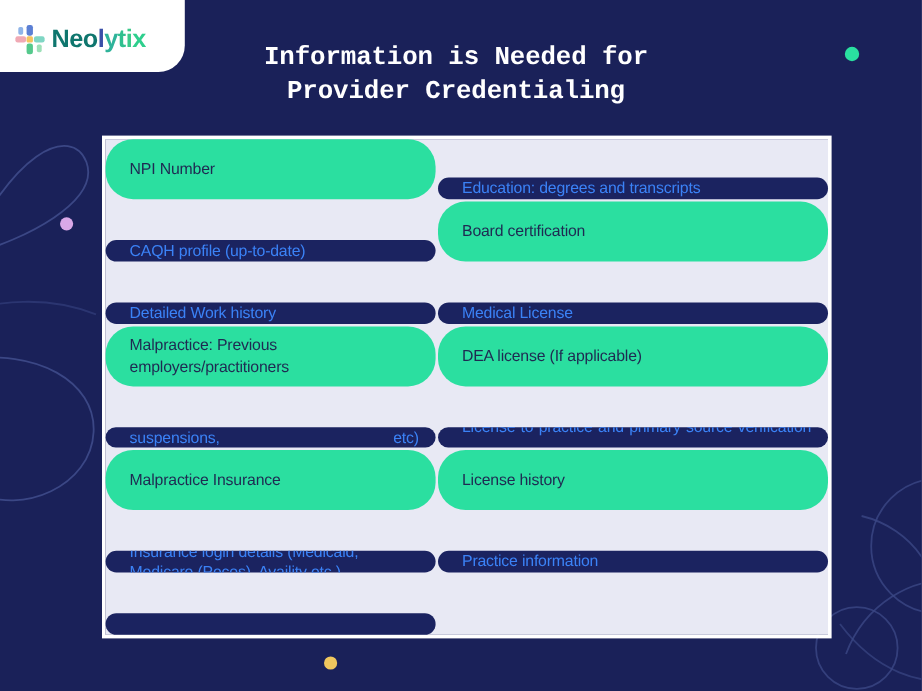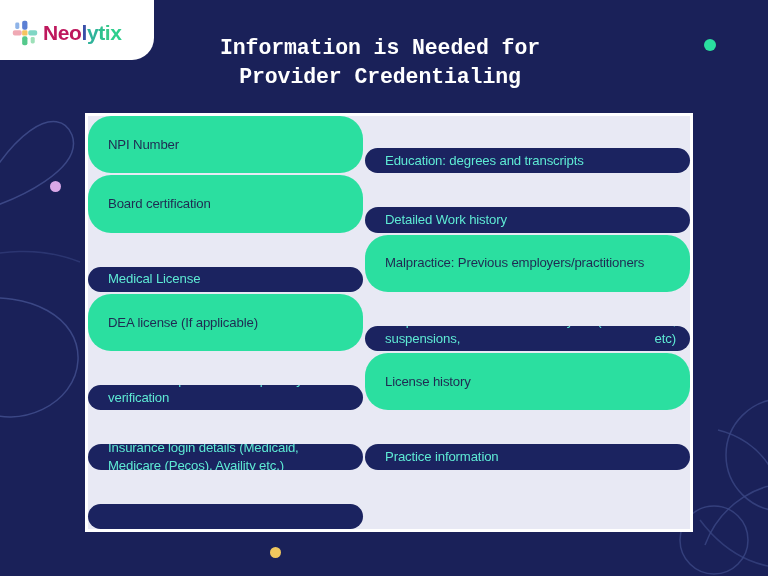--- a/index.html
+++ b/index.html
@@ -43,21 +43,21 @@
     z-index: 5;
   }
   .logo-inner { display: flex; align-items: center; gap: 5px; }
   .logo-mark { width: 26px; height: 26px; flex: none; }
   .logo-word {
     font-size: 21px;
     font-weight: bold;
     letter-spacing: -0.4px;
     white-space: nowrap;
   }
-  .logo-word .l-neo { color: #be185d; }
+  .logo-word .l-neo { color: #0f766e; }
   .logo-word .l-l   { color: #3a4fa8; }
   .logo-word .l-y   { color: #2fb39a; }
   .logo-word .l-t   { color: #2fc08f; }
   .logo-word .l-i   { color: #39c98a; }
   .logo-word .l-x   { color: #2ecf8d; }
 
   
   .title {
     position: absolute;
     left: 168px; top: 34px;
@@ -92,21 +92,21 @@
     display: flex;
     align-items: center;
     padding: 6px 14px 6px 20px;
     font-size: 13.2px;
     line-height: 1.34;
     letter-spacing: -0.15px;
     overflow: hidden;
     border-radius: 23px;
   }
   .cell.green { background: #2bdfa0; color: #1f2a52; }
-  .cell.navy  { background: #1b2360; color: #5eead4; margin-top: 32px; }
+  .cell.navy  { background: #1b2360; color: #3b82f6; margin-top: 32px; }
   .cell.justify { text-align: justify; }
   .cell.justify > span { display: block; width: 100%; text-align: justify; }
   .cell.justify > span::after { content: ""; display: inline-block; width: 100%; }
 </style>
 </head>
 <body>
 
 <div class="slide">
 
   <svg class="deco-svg" viewBox="0 0 768 576">
@@ -146,20 +146,23 @@
   <div class="table-frame">
     <div class="table-grid">
 
       <div class="cell green">
           <span>NPI Number</span>
         </div>
       <div class="cell navy">
           <span>Education: degrees and transcripts</span>
         </div>
 
+      <div class="cell navy">
+          <span>CAQH profile (up-to-date)</span>
+        </div>
       <div class="cell green">
           <span>Board certification</span>
         </div>
 
       <div class="cell navy">
           <span>Detailed Work history</span>
         </div>
 
       <div class="cell navy">
           <span>Medical License</span>
@@ -171,20 +174,23 @@
       <div class="cell green">
           <span>DEA license (If applicable)</span>
         </div>
       <div class="cell navy justify">
           <span>Malpractice claims history (Revocations, suspensions, etc)</span>
         </div>
 
       <div class="cell navy justify">
           <span>License to practice and primary source verification</span>
         </div>
+      <div class="cell green">
+          <span>Malpractice Insurance</span>
+        </div>
 
       <div class="cell green">
           <span>License history</span>
         </div>
       <div class="cell navy">
           <span>Insurance login details (Medicaid, Medicare (Pecos), Availity etc.)</span>
         </div>
 
       <div class="cell navy">
           <span>Practice information</span>

